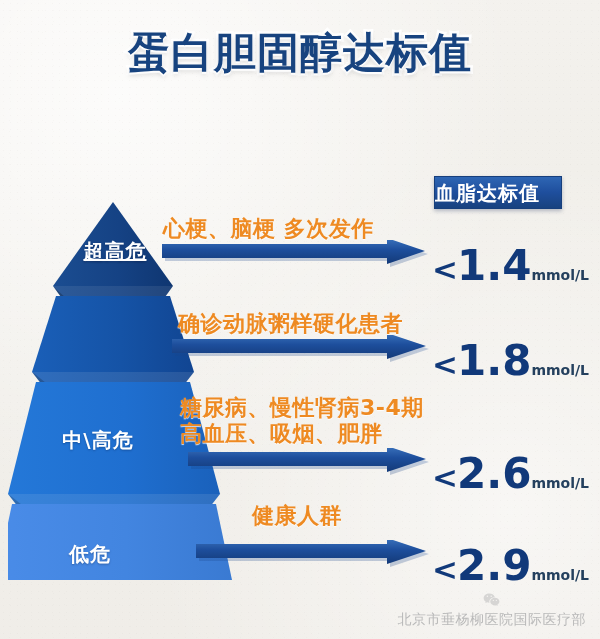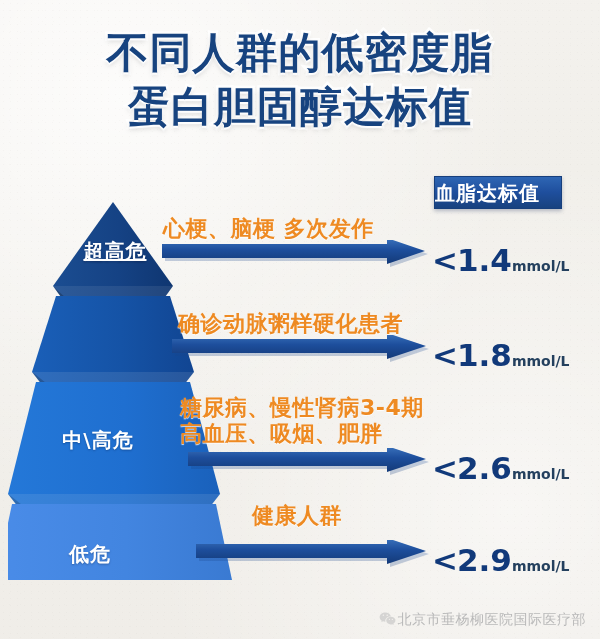--- a/index.html
+++ b/index.html
@@ -134,21 +134,21 @@
     white-space: nowrap;
     color: #11397a;
     line-height: 1;
   }
   .val-lt {
     font-size: 31px;
     font-weight: bold;
     letter-spacing: -1px;
   }
   .val-num {
-    font-size: 31px;
+    font-size: 42px;
     font-weight: bold;
     letter-spacing: 0px;
   }
   .val-unit {
     font-size: 14px;
     font-weight: bold;
     color: #24405e;
     letter-spacing: 0px;
   }
 
@@ -175,38 +175,38 @@
 
   
   #footer {
     position: absolute;
     right: 14px;
     bottom: 10px;
     display: flex;
     align-items: center;
     gap: 1px;
     z-index: 6;
+    flex-direction: column;
   }
   #footer-text {
     color: #b9b9b9;
     font-size: 14px;
     letter-spacing: .5px;
     white-space: nowrap;
   }
   #wechat-icon { width: 19px; height: 19px; display: block; opacity: .55; }
 </style>
 </head>
 <body>
 
 <div id="poster">
 
   <div id="paper-texture"></div>
 
   <div id="title-block">
-    <span class="title-line">不同人群的低密度脂</span>
     <span class="title-line">蛋白胆固醇达标值</span>
   </div>
 
   <div id="value-header">
     <span id="value-header-label">血脂达标值</span>
   </div>
 
   <div id="pyramid">
     <svg width="228" height="388" viewBox="0 0 228 388" xmlns="http://www.w3.org/2000/svg">
       <defs>

